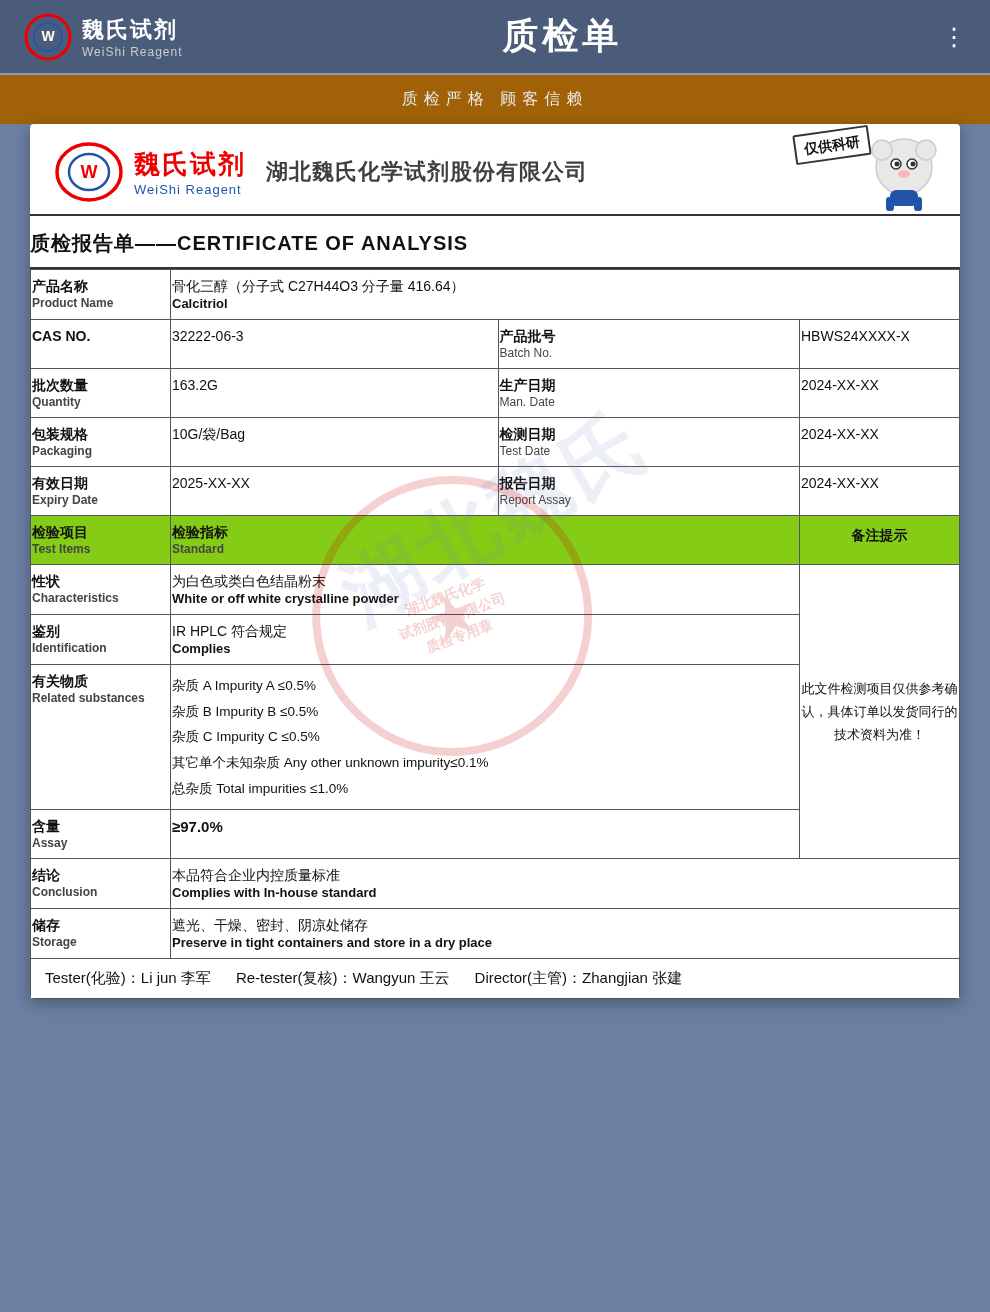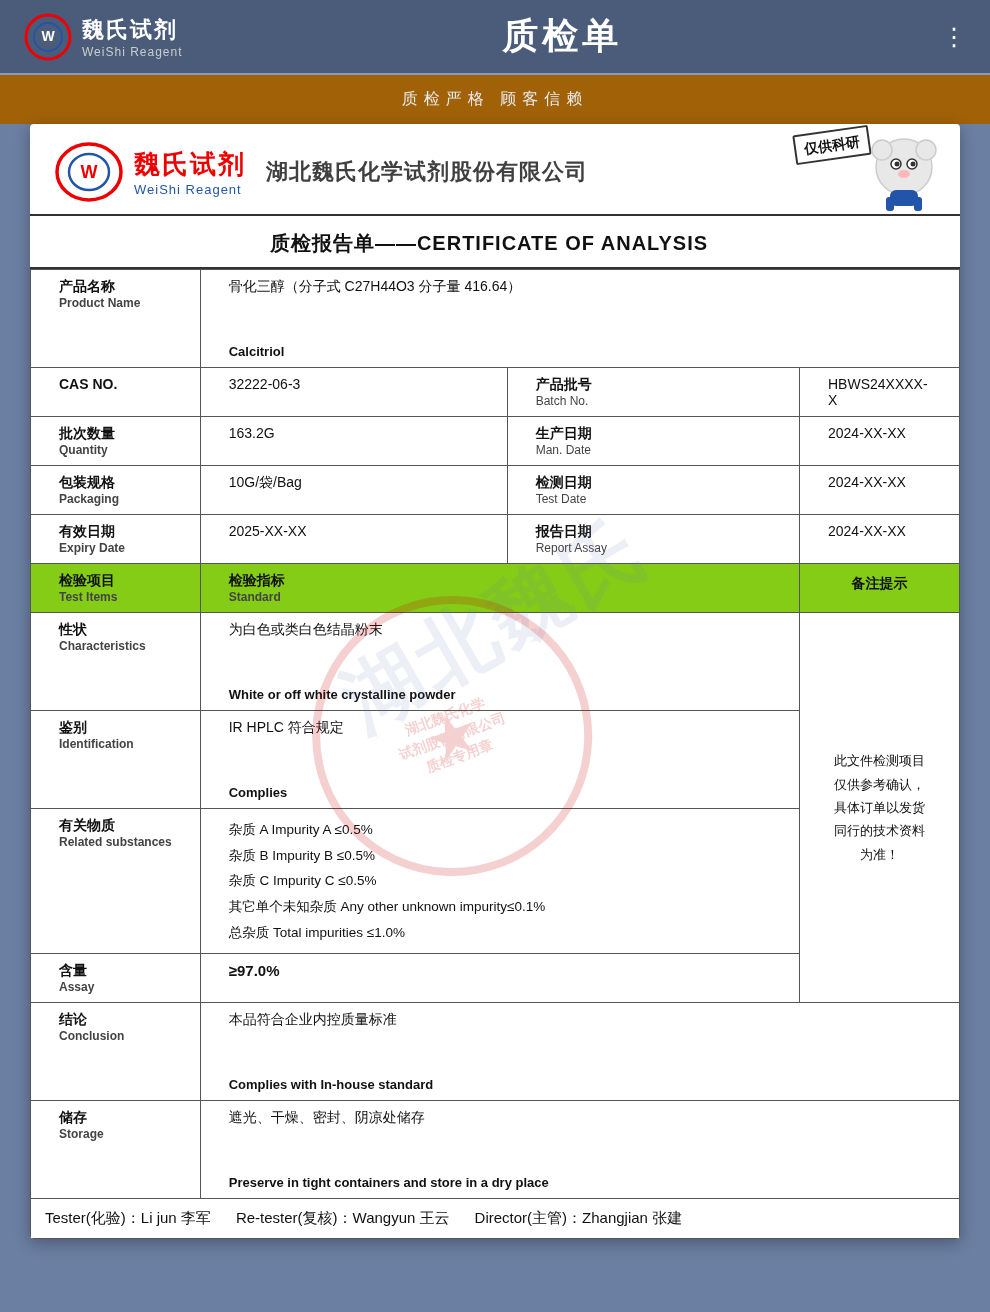--- a/index.html
+++ b/index.html
@@ -154,37 +154,36 @@
       font-size: 14px;
       font-weight: bold;
       color: #111;
       transform: rotate(-8deg);
       line-height: 1.3;
       text-align: center;
     }
 
     
     .cert-title {
-      text-align: center;
       font-size: 20px;
       font-weight: bold;
       color: #111;
       padding: 14px 12px 10px 0;
       border-bottom: 2px solid #333;
       letter-spacing: 1px;
     }
 
     
     .cert-table {
       width: 100%;
       border-collapse: collapse;
     }
     .cert-table td, .cert-table th {
       border: 1px solid #555;
-      padding: 8px 28px;
+      padding: 8px 1px;
       vertical-align: top;
       font-size: 14px;
       color: #111;
     }
     .cert-table .label-cell {
       font-weight: bold;
       width: 140px;
       white-space: nowrap;
     }
     .cert-table .label-cn {
@@ -198,21 +197,20 @@
       display: block;
     }
     .cert-table .value-cn {
       font-size: 14px;
       display: block;
     }
     .cert-table .value-en {
       font-size: 13px;
       font-weight: bold;
       display: block;
-      margin-top: 48px;
     }
     .header-row td {
       font-weight: bold;
       background: #84cc16;
     }
     .remark-cell {
       text-align: center;
       vertical-align: middle;
       font-size: 13px;
       line-height: 1.6;

